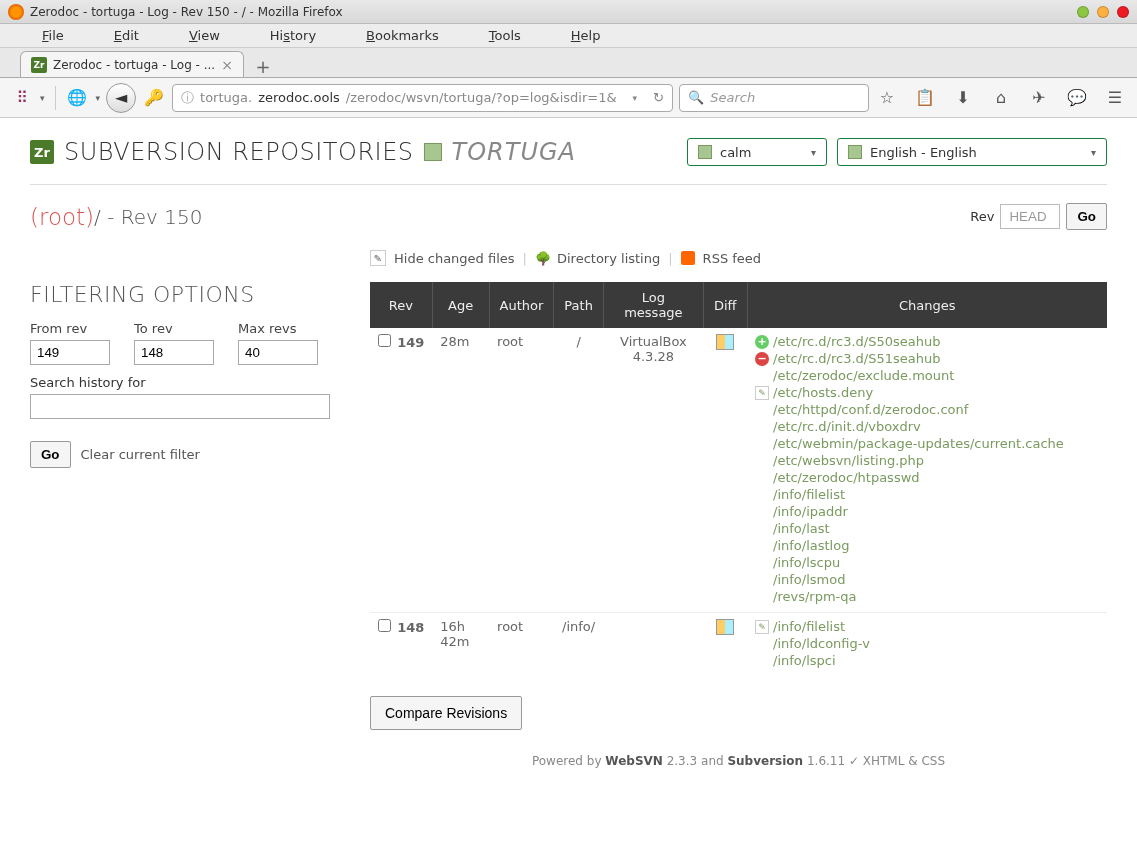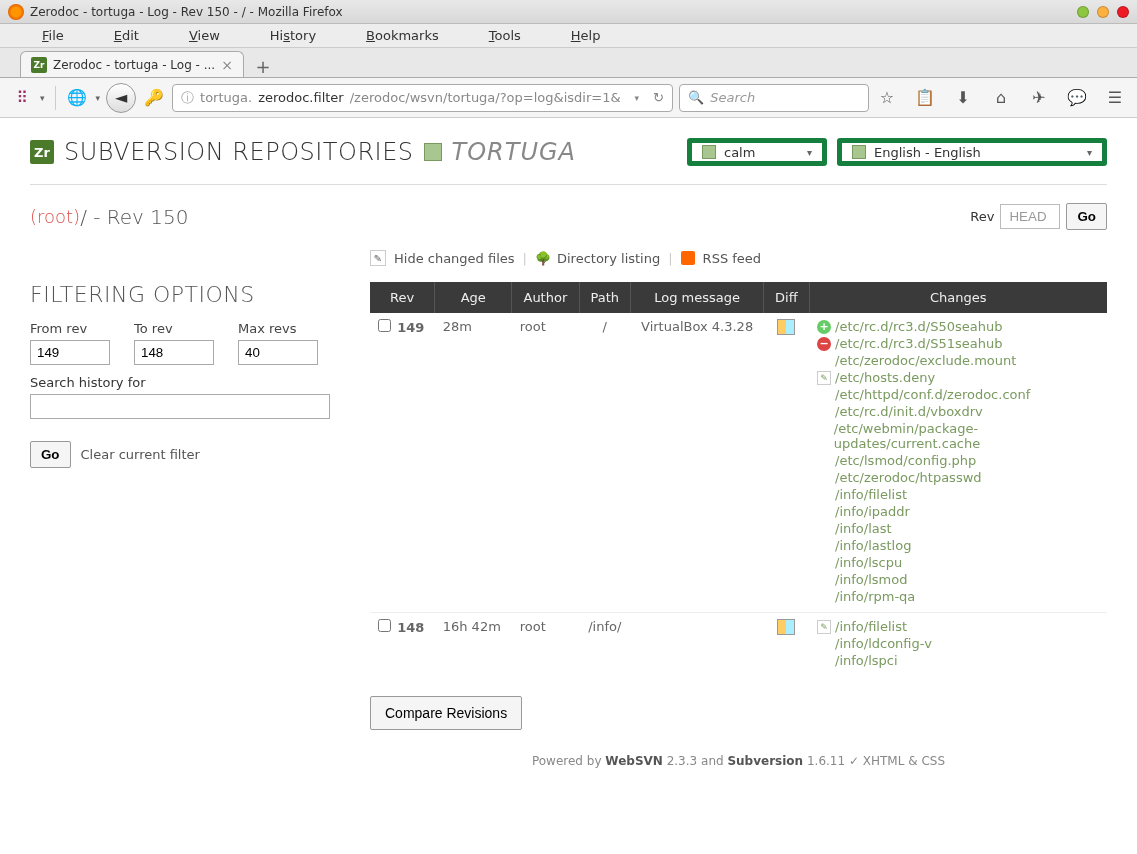--- a/index.html
+++ b/index.html
@@ -39,26 +39,26 @@
 .search-bar { width: 190px; height: 28px; border: 1px solid #aaa; border-radius: 4px; background: #fff; display: flex; align-items: center; padding: 0 8px; gap: 6px; color: #999; font-style: italic; font-size: 13px; }
 .right-icons { display: flex; gap: 14px; align-items: center; }
 
 
 .page { padding: 20px 30px; }
 .header-row { display: flex; align-items: center; gap: 10px; border-bottom: 1px solid #ddd; padding-bottom: 18px; margin-bottom: 18px; }
 .zr-logo { width: 24px; height: 24px; background: #4a7a2a; color: #fff; font-weight: bold; display: flex; align-items: center; justify-content: center; border-radius: 2px; font-size: 13px; }
 .header-title { font-size: 24px; font-weight: 300; color: #333; letter-spacing: 0.5px; }
 .cube-icon { width: 18px; height: 18px; background: #a8c68f; border: 1px solid #7a9a5f; transform: rotate(0deg); display: inline-block; }
 .repo-name { font-size: 24px; font-weight: 300; color: #888; letter-spacing: 1px; font-style: italic; }
-.dropdown { border: 5px solid #15803d; border-radius: 3px; height: 28px; display: flex; align-items: center; padding: 0 10px; gap: 8px; background: #fff; min-width: 140px; }
+.dropdown { border: 1px solid #15803d; border-radius: 3px; height: 28px; display: flex; align-items: center; padding: 0 10px; gap: 8px; background: #fff; min-width: 140px; }
 .dropdown .dd-arrow { margin-left: auto; font-size: 10px; color: #666; }
 .header-right { margin-left: auto; display: flex; gap: 10px; }
 
 .crumb-row { display: flex; align-items: center; margin-bottom: 20px; }
-.crumb-root { color: #d9534f; font-size: 18px; font-weight: 300; }
+.crumb-root { color: #d9534f; font-size: 23px; font-weight: 300; }
 .crumb-rest { color: #555; font-size: 20px; font-weight: 300; }
 .rev-control { margin-left: auto; display: flex; align-items: center; gap: 6px; }
 .rev-input { border: 1px solid #bbb; padding: 4px 8px; width: 60px; color: #999; }
 .go-btn { border: 1px solid #999; background: #f5f5f5; padding: 5px 10px; font-weight: bold; border-radius: 2px; cursor: pointer; }
 
 .action-links { margin-left: 340px; display: flex; align-items: center; gap: 8px; margin-bottom: 16px; color: #666; }
 .action-links a { color: #555; text-decoration: none; }
 .action-links .sep { color: #ccc; }
 .edit-icon { width: 16px; height: 16px; background: #fff; border: 1px solid #ccc; display: inline-flex; align-items: center; justify-content: center; font-size: 10px; }
 .rss-icon { width: 14px; height: 14px; background: #f60; border-radius: 2px; display: inline-block; }
@@ -135,21 +135,21 @@
   <div class="nav-icon" style="color:#936;">⠿</div>
   <span style="font-size:9px;color:#666;">▾</span>
   <div class="nav-sep"></div>
   <div class="nav-icon">🌐</div>
   <span style="font-size:9px;color:#666;">▾</span>
   <div class="back-btn">◄</div>
   <div class="nav-icon">🔑</div>
   <div class="url-bar">
     <span style="color:#aaa;">ⓘ</span>
     <span>tortuga.</span>
-      <span class="domain">zerodoc.filter</span>
+      <span class="domain">zerodoc.ools</span>
       <span>/zerodoc/wsvn/tortuga/?op=log&amp;isdir=1&amp;</span>
     <span style="margin-left:auto;font-size:9px;color:#888;">▾</span>
     <span class="url-refresh">↻</span>
   </div>
   <div class="search-bar">
     <span style="font-style:normal;">🔍</span>
     <span>Search</span>
   </div>
   <div class="right-icons">
     <span class="nav-icon">☆</span>
@@ -235,21 +235,21 @@
     <div style="flex:1;">
       <table class="log-table">
         <thead>
           <tr>
             <th>Rev</th>
             <th>Age</th>
             <th>Author</th>
             <th>Path</th>
             <th>Log message</th>
             <th>Diff</th>
-            <th style="width:298px;">Changes</th>
+            <th style="width:360px;">Changes</th>
           </tr>
         </thead>
         <tbody id="log-body">
             <tr class="first">
               <td class="rev-cell"><input type="checkbox" style=""> <b>149</b></td>
               <td>28m</td>
               <td>root</td>
               <td style="text-align: center;">/</td>
               <td style="text-align: center;">VirtualBox 4.3.28</td>
               <td style="text-align: center;"><span class="diff-icon"></span></td>
@@ -277,21 +277,21 @@
                 <div class="change-line">
                   <span style="width:14px;display:inline-block;"></span> 
                   <a>/etc/rc.d/init.d/vboxdrv</a>
                 </div>
                 <div class="change-line">
                   <span style="width:14px;display:inline-block;"></span> 
                   <a>/etc/webmin/package-updates/current.cache</a>
                 </div>
                 <div class="change-line">
                   <span style="width:14px;display:inline-block;"></span> 
-                  <a>/etc/lsmod/config.php</a>
+                  <a>/etc/websvn/listing.php</a>
                 </div>
                 <div class="change-line">
                   <span style="width:14px;display:inline-block;"></span> 
                   <a>/etc/zerodoc/htpasswd</a>
                 </div>
                 <div class="change-line">
                   <span style="width:14px;display:inline-block;"></span> 
                   <a>/info/filelist</a>
                 </div>
                 <div class="change-line">
@@ -309,21 +309,21 @@
                 <div class="change-line">
                   <span style="width:14px;display:inline-block;"></span> 
                   <a>/info/lscpu</a>
                 </div>
                 <div class="change-line">
                   <span style="width:14px;display:inline-block;"></span> 
                   <a>/info/lsmod</a>
                 </div>
                 <div class="change-line">
                   <span style="width:14px;display:inline-block;"></span> 
-                  <a>/info/rpm-qa</a>
+                  <a>/revs/rpm-qa</a>
                 </div>
               </td>
             </tr>
             <tr>
               <td class="rev-cell"><input type="checkbox" style=""> <b>148</b></td>
               <td>16h 42m</td>
               <td>root</td>
               <td style="text-align: center;">/info/</td>
               <td style="text-align: center;"></td>
               <td style="text-align: center;"><span class="diff-icon"></span></td>

